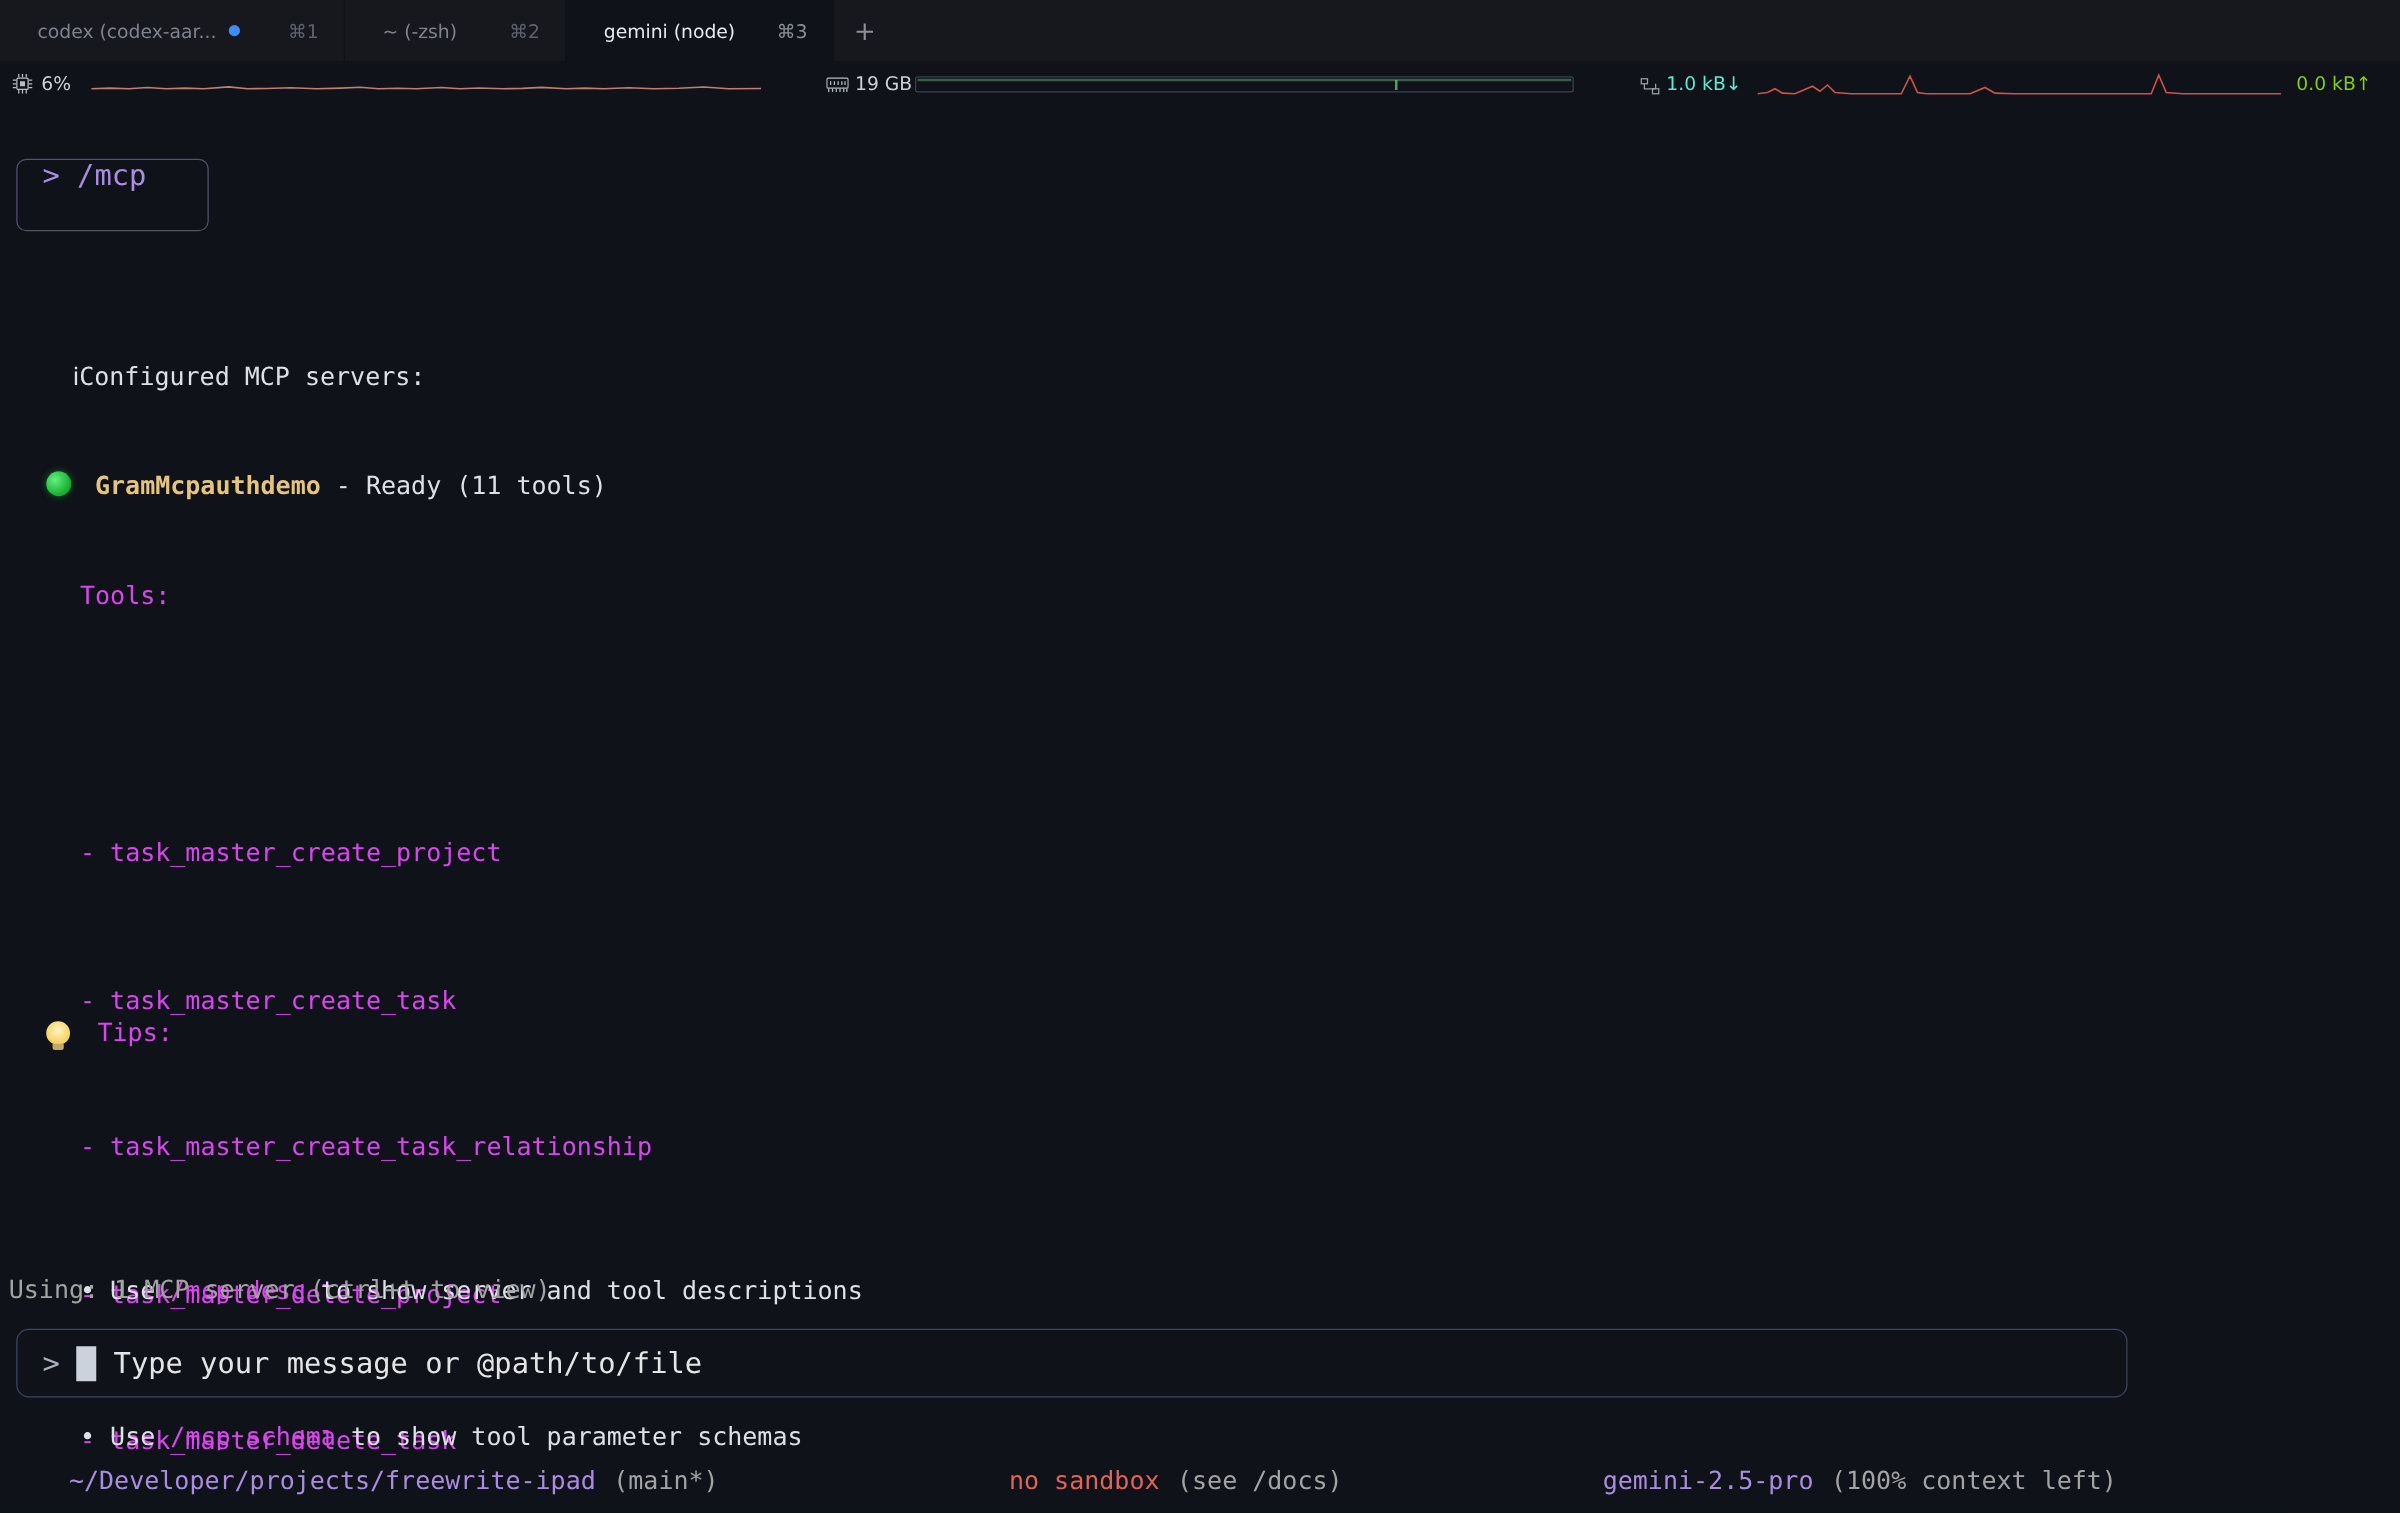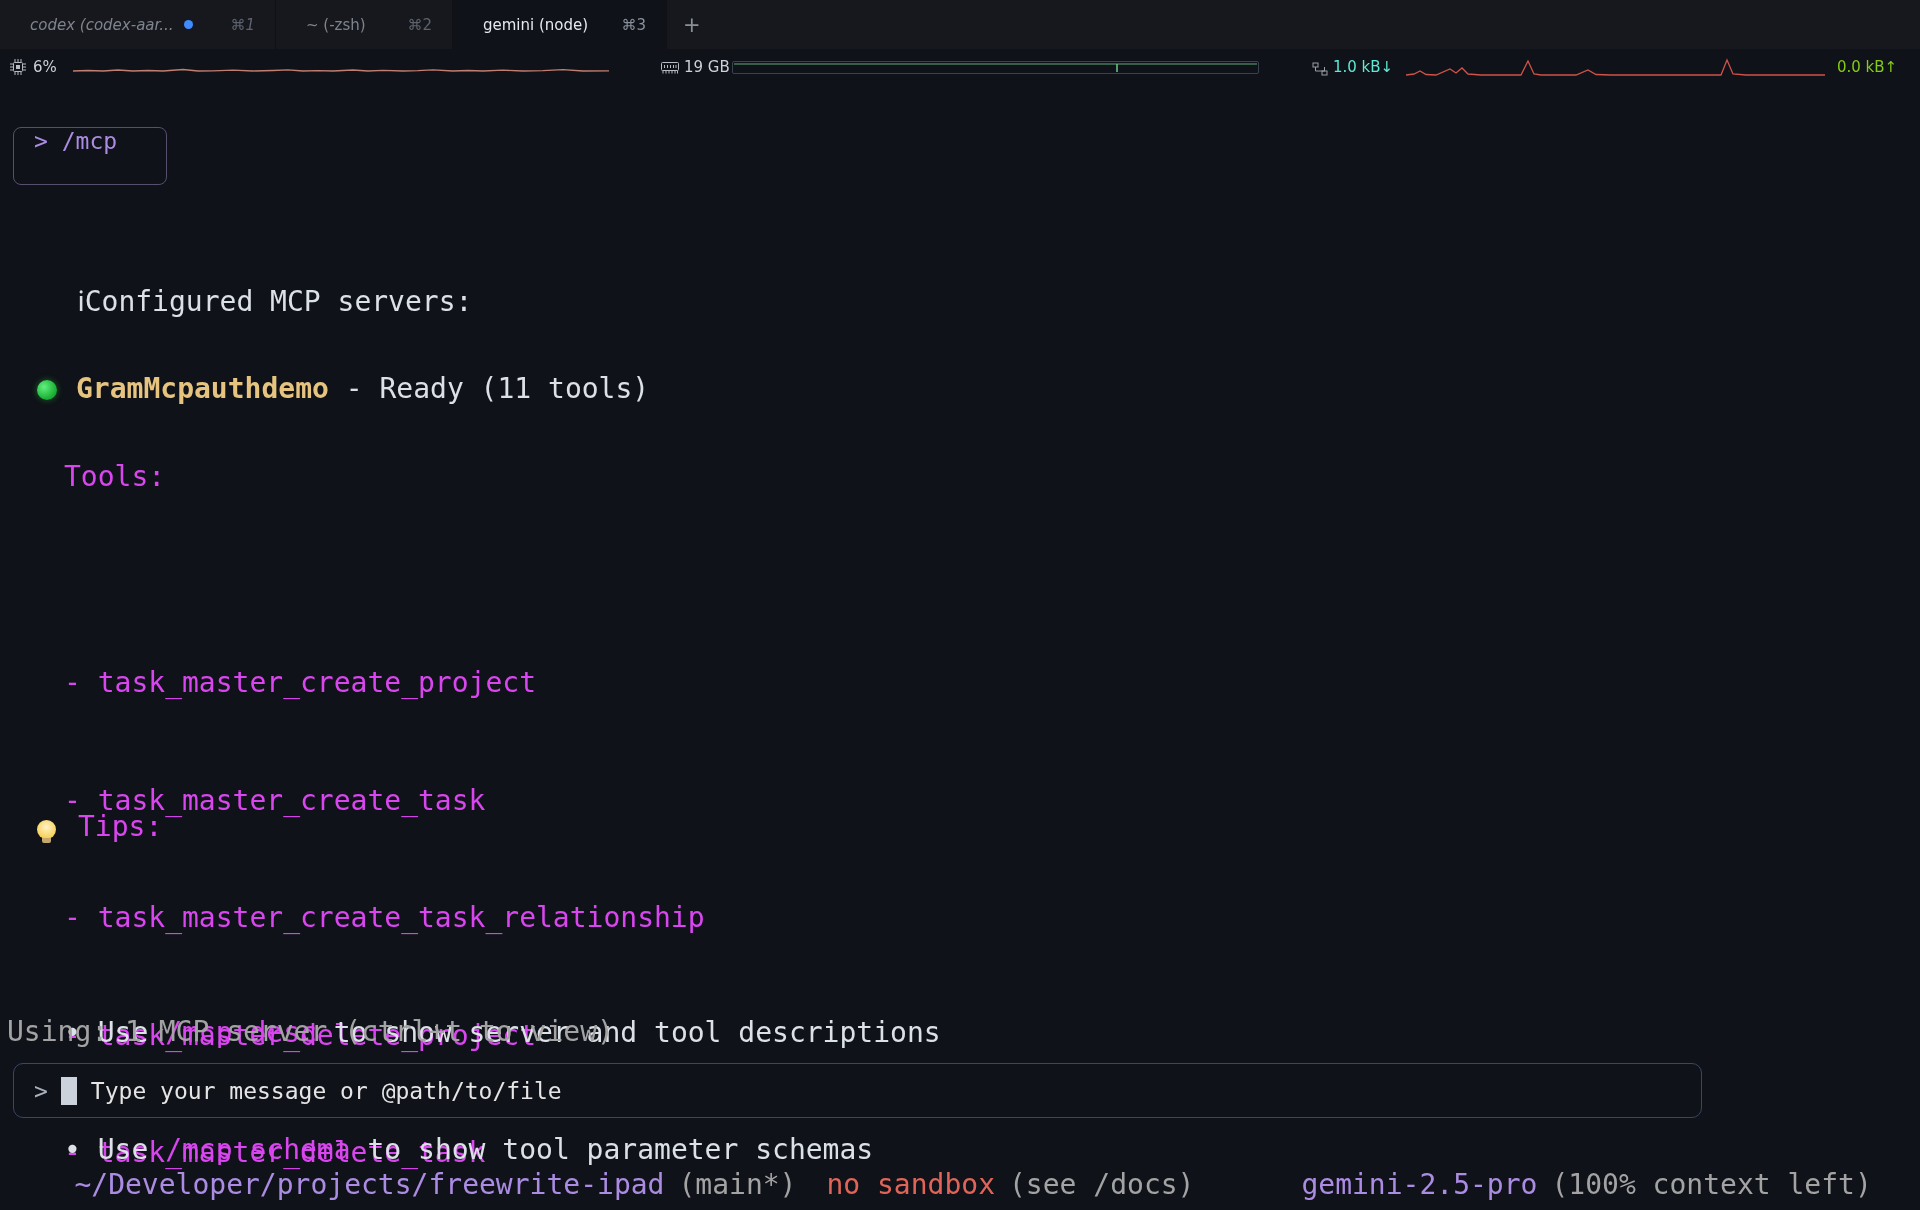--- a/index.html
+++ b/index.html
@@ -7,39 +7,39 @@
   body { background:#0f1218; overflow:hidden; font-family:"DejaVu Sans Mono","Liberation Mono",monospace; }
   .screen { position:relative; width:1920px; height:1210px; background:#0f1218; }
 
   
   .tabbar { position:absolute; top:0; left:0; width:100%; height:49px; background:#17181d;
             display:flex; font-family:"DejaVu Sans","Liberation Sans",sans-serif; font-size:15px; }
   .tab { display:flex; align-items:center; gap:10px; padding:0 20px 0 30px;
          color:#7e848e; border-right:1px solid #101114; }
   .tab-label { overflow:hidden; text-overflow:ellipsis; white-space:nowrap; }
   .tab-shortcut { color:#5d636d; margin-left:auto; font-family:"DejaVu Sans",sans-serif; }
-  .tab-codex { width:276px;font-style:italic; }
+  .tab-codex { width:276px; }
   .tab-zsh { width:177px; }
   .tab-gemini { width:214px; color:#e6e9ee; background:#0f1218; }
   .tab-gemini .tab-shortcut { color:#8b919c; }
   .tab-dot { width:9px; height:9px; border-radius:50%; background:#3f8cff; flex:none; }
   .tab-add { display:flex; align-items:center; padding:0 16px; color:#8a9098; font-size:21px; }
 
   
   .statusbar { position:absolute; top:49px; left:0; width:100%; height:37px; background:#0f1218; }
   .sb { position:absolute; }
   .sb-label { font-size:15px; color:#ccd1d8; font-family:"DejaVu Sans","Liberation Sans",sans-serif; line-height:18px; }
   .net-down { color:#5eead4; }
   .net-up { color:#84cc16; }
   .gauge { border:1px solid #3a4250; border-radius:2px; }
   .gauge-line { position:absolute; top:1px; left:1px; right:1px; height:2px; background:rgba(104,190,128,0.45); }
   .gauge-tick { position:absolute; top:2px; left:73%; width:2px; height:8px; background:rgba(104,190,128,0.8); }
 
   
-  .tblock { position:absolute; font-size:28px; color:#dce1e7; white-space:pre; line-height:29.4px; }
+  .tblock { position:absolute; font-size:20px; color:#dce1e7; white-space:pre; line-height:29.4px; }
   .cyan { color:#d946ef; }
   .purple { color:#ab8ce2;margin-top:28px; }
   .gray { color:#a3a3a3; }
   .red { color:#e06458; }
   .server-name { color:#e6c47f; font-weight:bold; }
   .indent1 { margin-left:27px; }
 
   .cmd-box { position:absolute; top:127px; left:13px; width:154px; height:58px;
              border:1px solid #564f6d; border-radius:8px; display:flex; align-items:flex-start; padding-left:20px; }
   .cmd-box span { font-size:23px; color:#ab8ce2; white-space:pre; }

